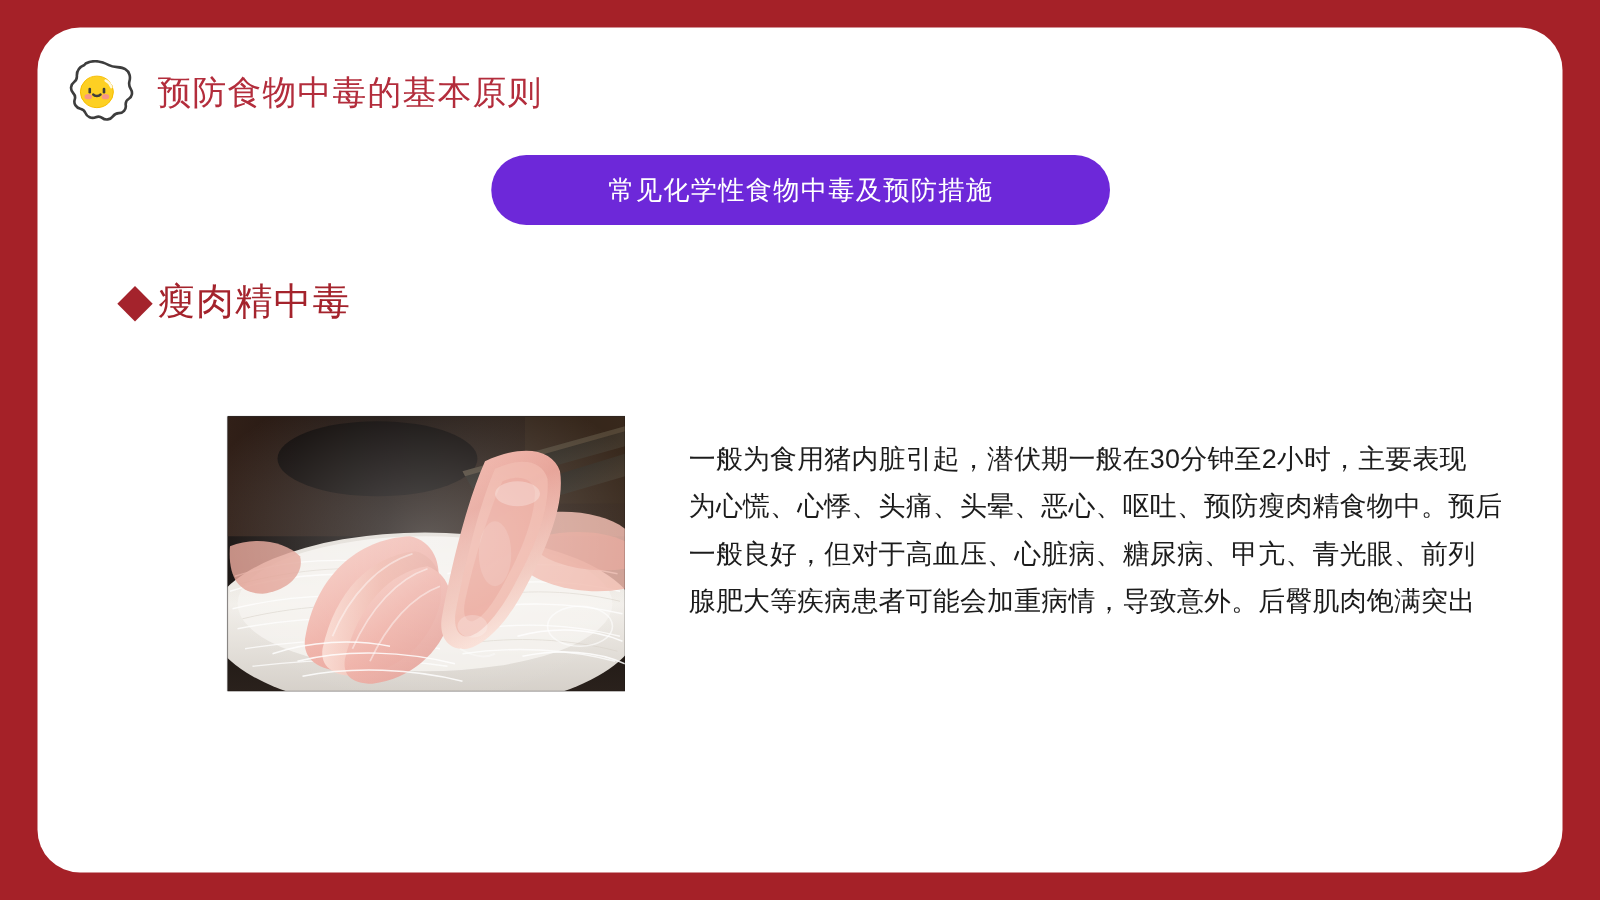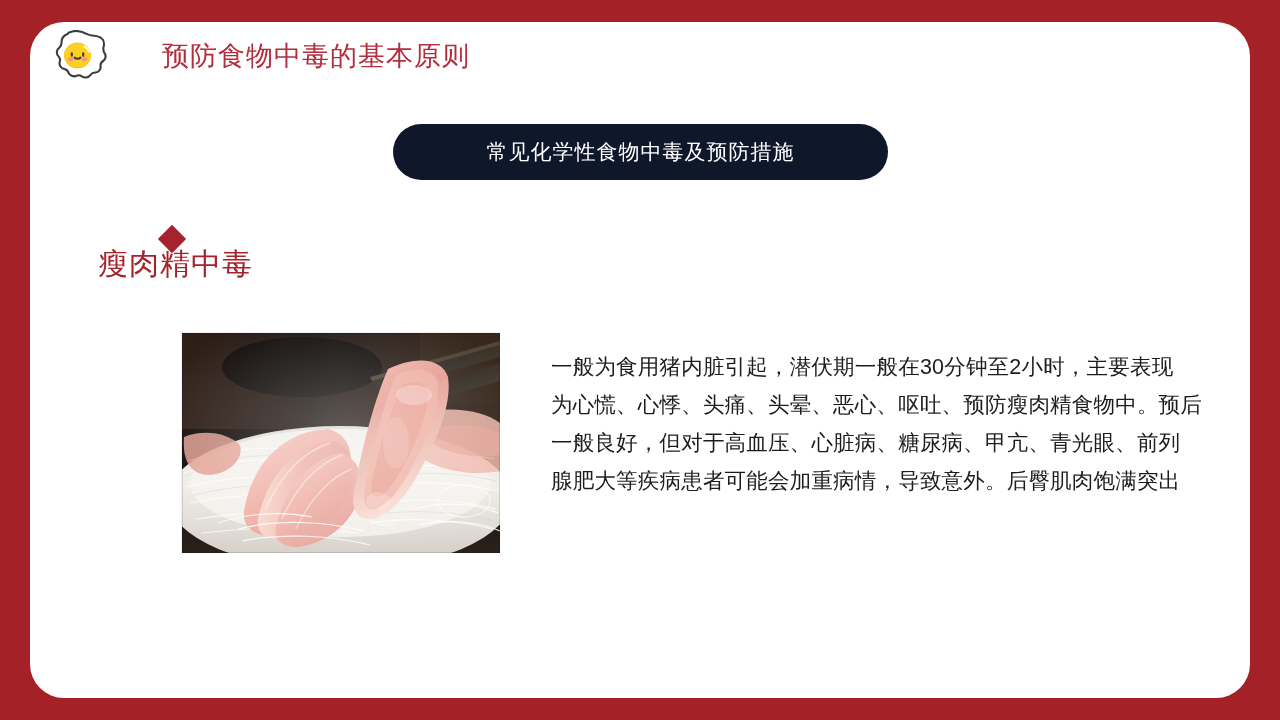--- a/index.html
+++ b/index.html
@@ -27,25 +27,24 @@
     width: 1220px;
     height: 676px;
     background: #ffffff;
     border-radius: 34px;
   }
 
   
   .header {
     position: absolute;
     left: 20px;
-    top: 4px;
+    top: 22px;
     display: flex;
     align-items: center;
     height: 60px;
-    gap: 36px;
   }
   .egg-icon {
     width: 62px;
     height: 52px;
     flex: 0 0 auto;
     display: block;
   }
   .header-title {
     margin-left: 14px;
     font-size: 27px;
@@ -55,21 +54,21 @@
     white-space: nowrap;
   }
 
   
   .pill {
     position: absolute;
     left: 363px;
     top: 102px;
     width: 495px;
     height: 56px;
-    background: #0f172a;
+    background: #6d28d9;
     border-radius: 28px;
     display: flex;
     align-items: center;
     justify-content: center;
   }
   .pill-label {
     color: #ffffff;
     font-size: 21px;
     letter-spacing: 1px;
     white-space: nowrap;
@@ -77,21 +76,20 @@
 
   
   .section-heading {
     position: absolute;
     left: 68px;
     top: 205px;
     display: flex;
     align-items: center;
     color: #a4232c;
     white-space: nowrap;
-    flex-direction: column;
   }
   .diamond {
     width: 20px;
     height: 20px;
     background: #a4232c;
     transform: rotate(45deg);
     flex: 0 0 auto;
     margin-right: 8px;
     margin-top: 2px;
   }

